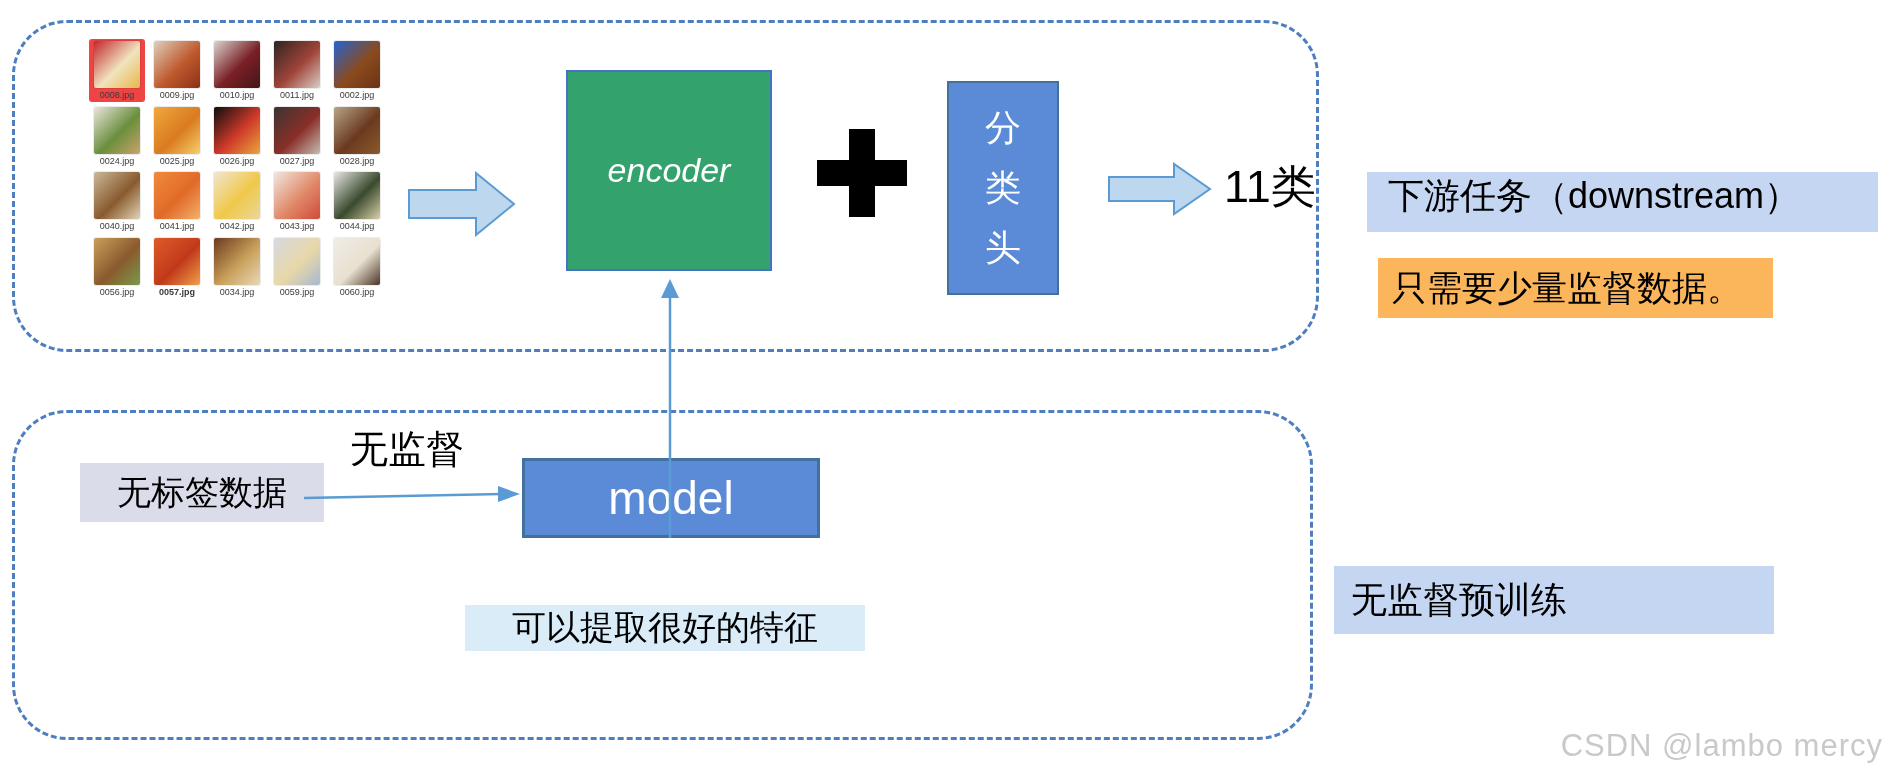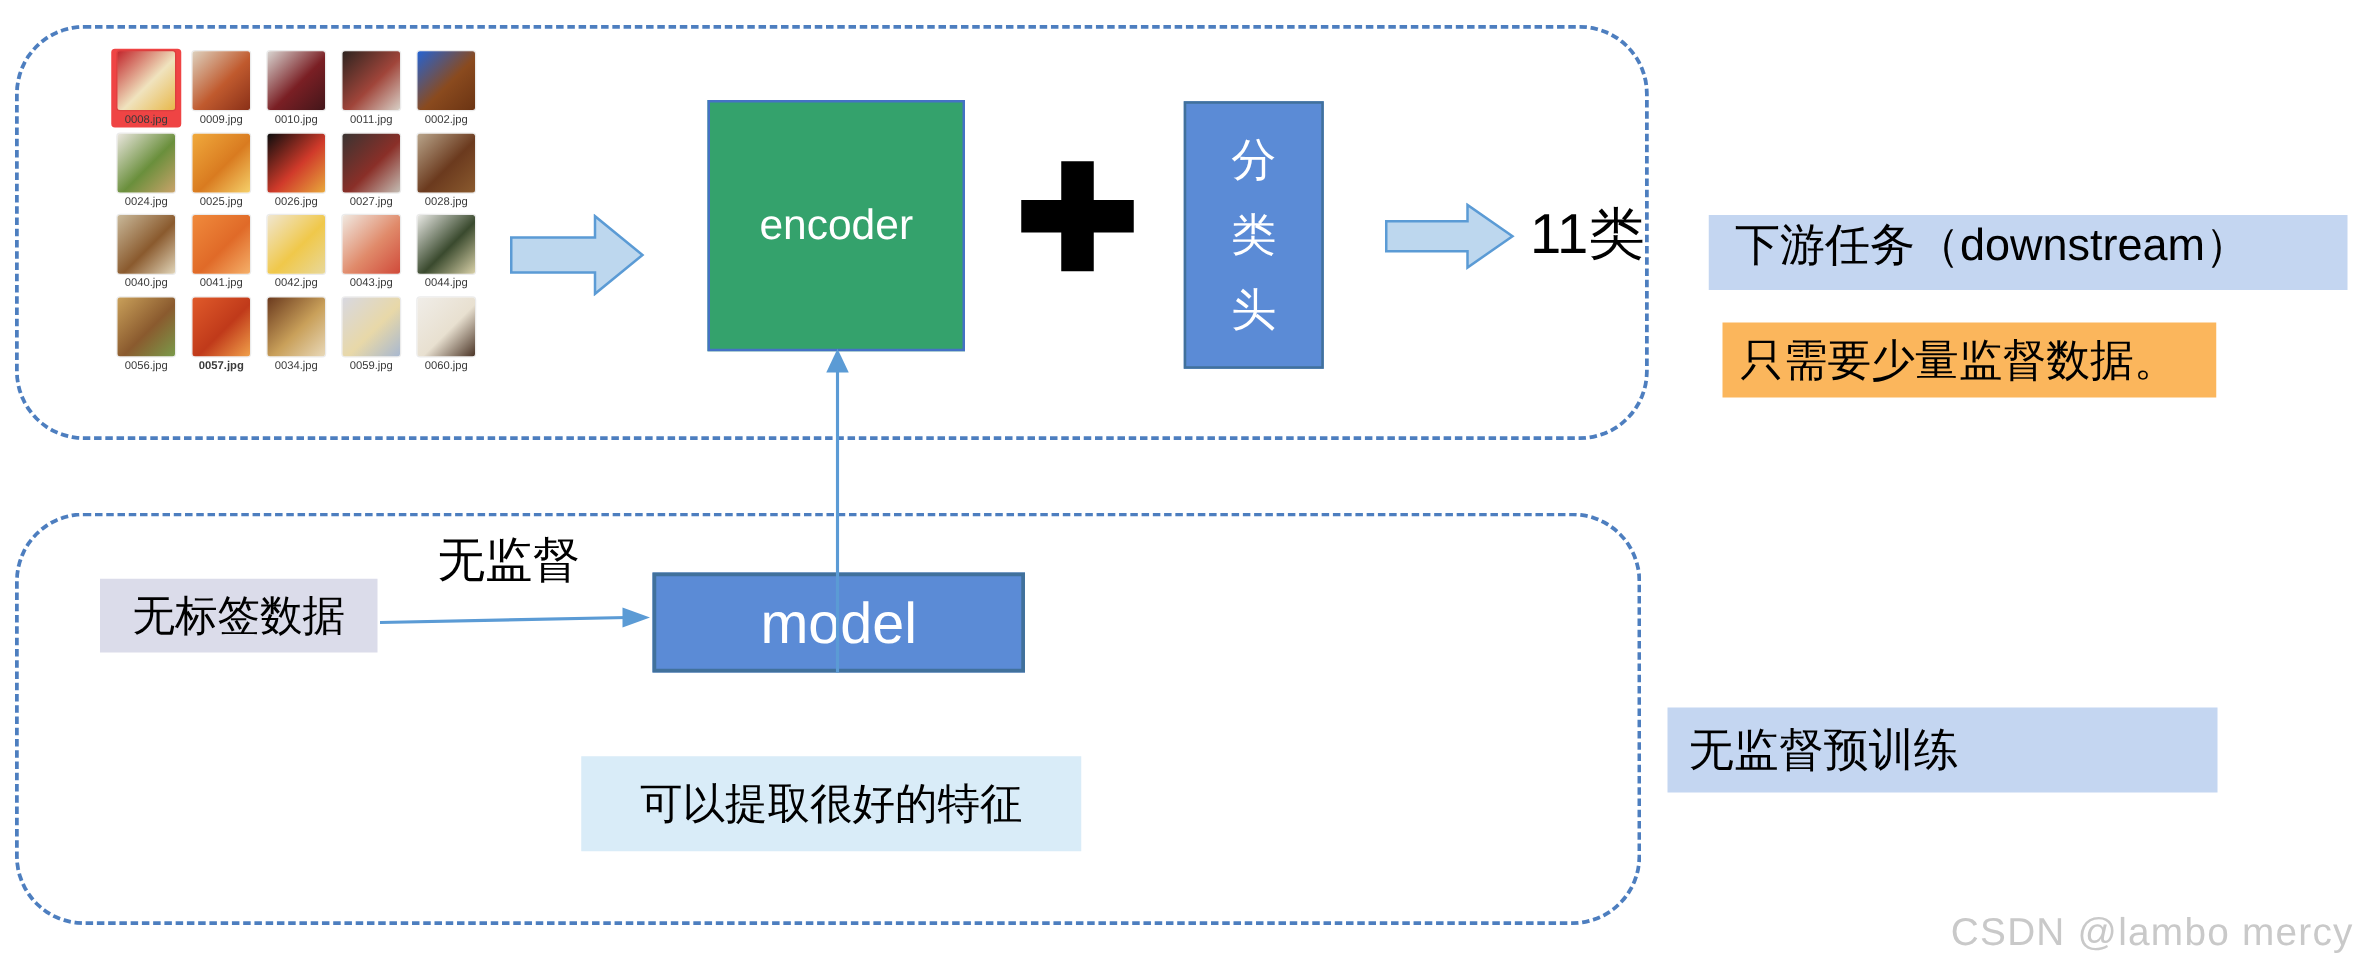--- a/index.html
+++ b/index.html
@@ -29,24 +29,24 @@
     width:46px;height:47px;margin:0 auto;border-radius:2px;
     box-shadow:0 0 0 1px rgba(0,0,0,0.08);
   }
   .thumb-label{
     font-size:9px;line-height:11px;color:#3a3a3a;margin-top:2px;
     white-space:nowrap;overflow:hidden;
   }
 
   
   .encoder-box{
-    position:absolute;left:566px;top:80px;width:202px;height:197px;
+    position:absolute;left:566px;top:70px;width:202px;height:197px;
     background:#34a26c;border:2px solid #4472c4;
     display:flex;align-items:center;justify-content:center;
-    color:#fff;font-size:34px;
+    color:#fff;font-size:34px;font-style:italic;
   }
   .clf-box{
     position:absolute;left:947px;top:81px;width:108px;height:210px;
     background:#5b8bd6;border:2px solid #41719c;
     display:flex;flex-direction:column;align-items:center;justify-content:center;
     color:#fff;font-size:36px;line-height:60px;
   }
   .model-box{
     position:absolute;left:522px;top:458px;width:298px;height:80px;
     background:#5b8bd6;border:3px solid #41719c;box-sizing:border-box;
@@ -63,27 +63,27 @@
   .out-label{position:absolute;left:1224px;top:164px;font-size:45px;line-height:46px;}
   .downstream-label{
     position:absolute;left:1367px;top:172px;width:511px;height:60px;background:#c4d6f1;
     display:flex;font-size:36px;padding-left:21px;box-sizing:border-box;
   }
   .supervised-note{
     position:absolute;left:1378px;top:258px;width:395px;height:60px;background:#fbb65c;
     display:flex;align-items:center;font-size:35px;padding-left:14px;box-sizing:border-box;
   }
   .unlabeled-box{
-    position:absolute;left:80px;top:463px;width:222px;height:59px;background:#dbdcea;
+    position:absolute;left:80px;top:463px;width:244px;height:59px;background:#dbdcea;
     display:flex;align-items:center;justify-content:center;font-size:34px;
   }
   .unsup-label{position:absolute;left:350px;top:426px;font-size:38px;line-height:46px;}
   .feature-note{
-    position:absolute;left:465px;top:605px;width:400px;height:76px;background:#d9ecf8;
-    display:flex;align-items:center;justify-content:center;font-size:34px;
+    position:absolute;left:465px;top:605px;width:400px;height:46px;background:#d9ecf8;
+    display:flex;align-items:flex-start;justify-content:center;font-size:34px;
   }
   .pretrain-label{
     position:absolute;left:1334px;top:566px;width:440px;height:68px;background:#c4d6f1;
     display:flex;align-items:center;font-size:36px;padding-left:17px;box-sizing:border-box;
   }
   .watermark{
     position:absolute;right:6px;top:728px;font-size:31px;color:#c9c9c9;letter-spacing:1px;
   }
   svg{display:block;}
 </style>

